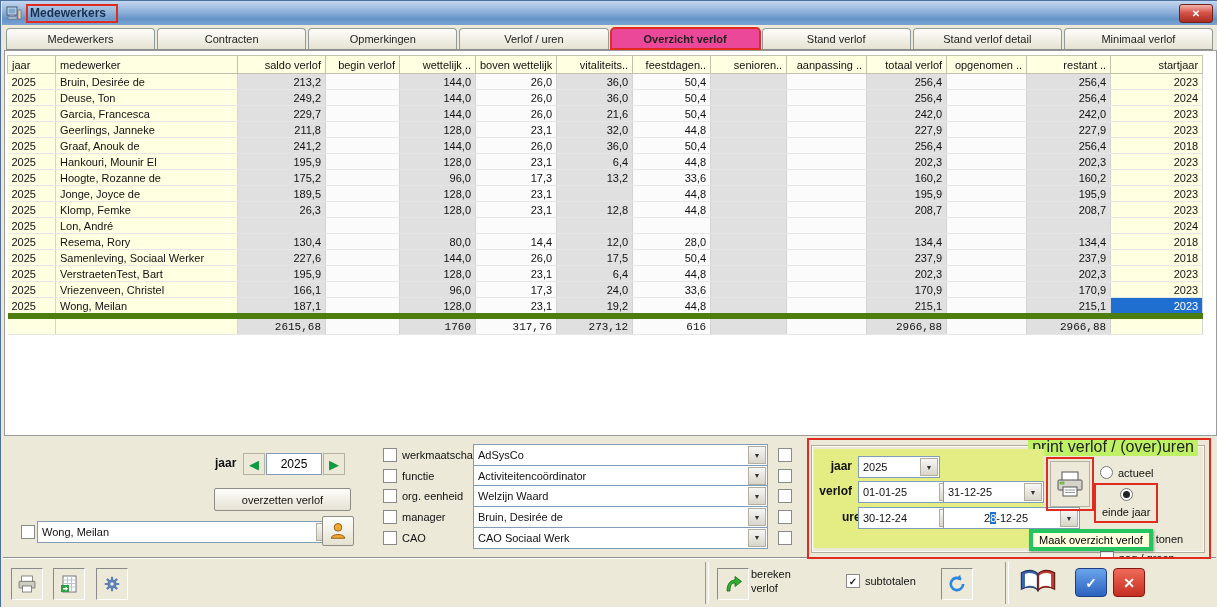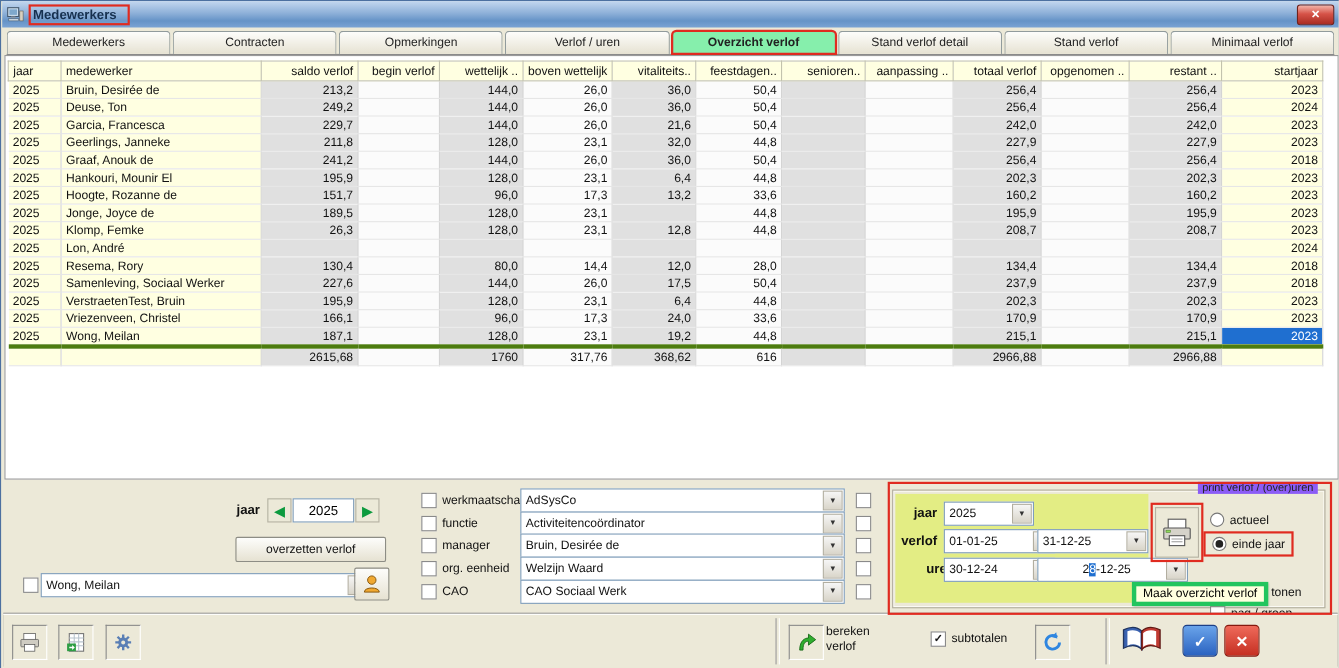--- a/index.html
+++ b/index.html
@@ -14,33 +14,33 @@
   .window-title{font-size:12px;font-weight:bold;color:#16304f;}
   .close-btn{margin-left:auto;width:32px;height:17px;border-radius:3px;cursor:default;
     background:linear-gradient(#f2b4aa,#d65348 45%,#a92c22);border:1px solid #6f221c;
     color:#fff;font-size:10px;font-weight:bold;display:flex;align-items:center;justify-content:center;}
 
   
   .tabbar{position:absolute;left:5px;top:27px;right:5px;height:21px;display:flex;gap:2px;border-bottom:1px solid #8a8a8a;}
   .tab{flex:1;display:flex;align-items:center;justify-content:center;font-size:11px;color:#222;
     background:linear-gradient(#fdfdfb,#e6e2d2);border:1px solid #919b9c;border-bottom:none;
     border-radius:4px 4px 0 0;white-space:nowrap;overflow:hidden;}
-  .tab.active{background:#86efac;font-weight:bold;outline:2px solid var(--annotation-red);outline-offset:-1px;z-index:2;}
+  .tab.active{background:#ec4899;font-weight:bold;outline:2px solid var(--annotation-red);outline-offset:-1px;z-index:2;}
 
   
   .grid-area{position:absolute;left:3px;top:49px;width:1211px;height:384px;background:#fff;border:1px solid #9a9a9a;overflow:hidden;}
   table.grid{border-collapse:collapse;table-layout:fixed;margin:4px 0 0 2px;font-size:11px;color:#111;}
   .grid th{height:17px;background:#ffffe1;border:1px solid #c3c3ad;font-weight:normal;padding:0 4px;white-space:nowrap;overflow:hidden;}
   .grid td{height:15px;border-right:1px solid #d4d4d4;border-bottom:1px solid #e6e6e6;padding:0 4px;white-space:nowrap;overflow:hidden;}
   .c-yl{background:#ffffe1;border-bottom-color:#eaeac6;}
   .c-gr{background:#e0e0e0;border-bottom-color:#d2d2d2;border-right-color:#cbcbcb;}
   .c-wh{background:#fbfbfb;}
   .al{text-align:left}.ar{text-align:right}
   td.sel{background:var(--selection-blue);color:#fff;}
-  tr.tot td{border-top:4px solid #4d7c0f;}
+  tr.tot td{border-top:6px solid #4d7c0f;font-family:Liberation Mono, monospace;}
 
   
   .controls{position:absolute;left:2px;top:433px;width:1213px;height:124px;}
   .lbl-b{font-weight:bold;font-size:12px;color:#111;}
   .btn{background:linear-gradient(#fdfdfb,#e6e2d2);border:1px solid #8d8d85;font-size:11px;color:#111;
     display:flex;align-items:center;justify-content:center;border-radius:2px;text-align:center;}
   .arrow-btn{position:absolute;width:20px;height:20px;display:flex;align-items:center;justify-content:center;
     background:#ece9d8;border:1px solid #b5b1a2;color:#0c9a3e;font-size:13px;line-height:1;}
   .year-box{position:absolute;width:54px;height:20px;background:#fff;border:1px solid #7f9db9;
     font-size:12px;display:flex;align-items:center;justify-content:center;}
@@ -60,27 +60,27 @@
   .radio.checked .radio-circle::after{content:'';position:absolute;inset:2px;border-radius:50%;background:#222;}
 
   .filter-rows{position:absolute;left:380px;top:11px;}
   .filter-row{display:flex;align-items:center;height:20.6px;}
   .filter-row .cb{width:90px;}
   .filter-row .combo{width:271px;}
   .mini-box{margin-left:10px;}
 
   
   .groupbox{position:absolute;left:808px;top:11px;width:392px;height:106px;border:1px solid #b2ae9e;box-shadow:inset 0 0 0 1px #fbfaf4;}
-  .legend{position:absolute;top:-8px;right:6px;background:#8b5cf6;padding:0 4px;font-size:10px;color:#222;}
+  .legend{position:absolute;top:-8px;right:6px;background:#bef264;padding:0 4px;font-size:16px;color:#222;}
   .yellow-bg{position:absolute;left:2px;top:3px;width:230px;height:99px;background:var(--highlight-yellow);}
   .gb-lbl{position:absolute;width:36px;text-align:right;font-weight:bold;font-size:12px;color:#111;}
   .print-btn{position:absolute;left:238px;top:15px;width:38px;height:44px;background:#ece9d8;
     border:1px solid #b5b1a2;display:flex;align-items:center;justify-content:center;
     outline:2px solid var(--annotation-red);outline-offset:2px;}
-  .annot-outline{outline:2px solid var(--annotation-red);outline-offset:2px;}
+  .annot-outline{outline:2px solid var(--annotation-red);outline-offset:2px;flex-direction:column;}
   .panel-annotation{position:absolute;left:804px;top:4px;width:400px;height:117px;
     border:2px solid var(--annotation-red);pointer-events:none;z-index:30;}
   .tooltip{position:absolute;left:1026px;top:95px;background:#ffffdf;border:4px solid #22c55e;
     font-size:11px;padding:1px 6px;white-space:nowrap;z-index:40;box-shadow:1px 1px 2px rgba(0,0,0,.35);}
 
   
   .toolbar{position:absolute;left:2px;top:557px;width:1213px;height:48px;background:#ece9d8;
     border-top:1px solid #fff;box-shadow:0 -1px 0 #8f8f8f;}
   .tool-sunken{position:absolute;width:30px;height:30px;background:#ece9d8;
     border:1px solid;border-color:#8a8a8a #ffffff #ffffff #8a8a8a;
@@ -114,22 +114,22 @@
       <span>✕</span>
     </span>
   </div>
 
   <div class="tabbar">
       <div class="tab">Medewerkers</div>
       <div class="tab">Contracten</div>
       <div class="tab">Opmerkingen</div>
       <div class="tab">Verlof / uren</div>
       <div class="tab active">Overzicht verlof</div>
+      <div class="tab">Stand verlof</div>
       <div class="tab">Stand verlof detail</div>
-      <div class="tab">Stand verlof</div>
       <div class="tab">Minimaal verlof</div>
     </div>
 
   <div class="grid-area">
     <table class="grid">
         <colgroup>
           <col style="width: 48px;">
           <col style="width: 182px;">
           <col style="width: 88px;">
           <col style="width: 74px;">
@@ -255,21 +255,21 @@
             <td class="cell c-gr ar"></td>
             <td class="cell c-wh ar"></td>
             <td class="cell c-gr ar">202,3</td>
             <td class="cell c-wh ar"></td>
             <td class="cell c-gr ar">202,3</td>
             <td class="cell c-yl ar">2023</td>
           </tr>
           <tr>
             <td class="cell c-yl al">2025</td>
             <td class="cell c-yl al">Hoogte, Rozanne de</td>
-            <td class="cell c-gr ar">151,7</td>
+            <td class="cell c-gr ar">175,2</td>
             <td class="cell c-wh ar"></td>
             <td class="cell c-gr ar">96,0</td>
             <td class="cell c-wh ar">17,3</td>
             <td class="cell c-gr ar">13,2</td>
             <td class="cell c-wh ar">33,6</td>
             <td class="cell c-gr ar"></td>
             <td class="cell c-wh ar"></td>
             <td class="cell c-gr ar">160,2</td>
             <td class="cell c-wh ar"></td>
             <td class="cell c-gr ar">160,2</td>
@@ -350,21 +350,21 @@
             <td class="cell c-wh ar">50,4</td>
             <td class="cell c-gr ar"></td>
             <td class="cell c-wh ar"></td>
             <td class="cell c-gr ar">237,9</td>
             <td class="cell c-wh ar"></td>
             <td class="cell c-gr ar">237,9</td>
             <td class="cell c-yl ar">2018</td>
           </tr>
           <tr>
             <td class="cell c-yl al">2025</td>
-            <td class="cell c-yl al">VerstraetenTest, Bruin</td>
+            <td class="cell c-yl al">VerstraetenTest, Bart</td>
             <td class="cell c-gr ar">195,9</td>
             <td class="cell c-wh ar"></td>
             <td class="cell c-gr ar">128,0</td>
             <td class="cell c-wh ar">23,1</td>
             <td class="cell c-gr ar">6,4</td>
             <td class="cell c-wh ar">44,8</td>
             <td class="cell c-gr ar"></td>
             <td class="cell c-wh ar"></td>
             <td class="cell c-gr ar">202,3</td>
             <td class="cell c-wh ar"></td>
@@ -405,21 +405,21 @@
           </tr>
         </tbody>
         <tfoot>
           <tr class="tot">
             <td class="cell c-yl al"></td>
             <td class="cell c-yl al"></td>
             <td class="cell c-gr ar">2615,68</td>
             <td class="cell c-wh ar"></td>
             <td class="cell c-gr ar">1760</td>
             <td class="cell c-wh ar">317,76</td>
-            <td class="cell c-gr ar">368,62</td>
+            <td class="cell c-gr ar">273,12</td>
             <td class="cell c-wh ar">616</td>
             <td class="cell c-gr ar"></td>
             <td class="cell c-wh ar"></td>
             <td class="cell c-gr ar">2966,88</td>
             <td class="cell c-wh ar"></td>
             <td class="cell c-gr ar">2966,88</td>
             <td class="cell c-yl ar"></td>
           </tr>
         </tfoot>
       </table>
@@ -475,35 +475,35 @@
           </label>
           <div class="combo">
             <span>Activiteitencoördinator</span>
             <span class="combo-btn">▼</span>
           </div>
           <span class="cb-box mini-box"></span>
         </div>
         <div class="filter-row">
           <label class="cb">
             <span class="cb-box"></span>
-            <span>manager</span>
+            <span>org. eenheid</span>
           </label>
           <div class="combo">
-            <span>Bruin, Desirée de</span>
+            <span>Welzijn Waard</span>
             <span class="combo-btn">▼</span>
           </div>
           <span class="cb-box mini-box"></span>
         </div>
         <div class="filter-row">
           <label class="cb">
             <span class="cb-box"></span>
-            <span>org. eenheid</span>
+            <span>manager</span>
           </label>
           <div class="combo">
-            <span>Welzijn Waard</span>
+            <span>Bruin, Desirée de</span>
             <span class="combo-btn">▼</span>
           </div>
           <span class="cb-box mini-box"></span>
         </div>
         <div class="filter-row">
           <label class="cb">
             <span class="cb-box"></span>
             <span>CAO</span>
           </label>
           <div class="combo">

